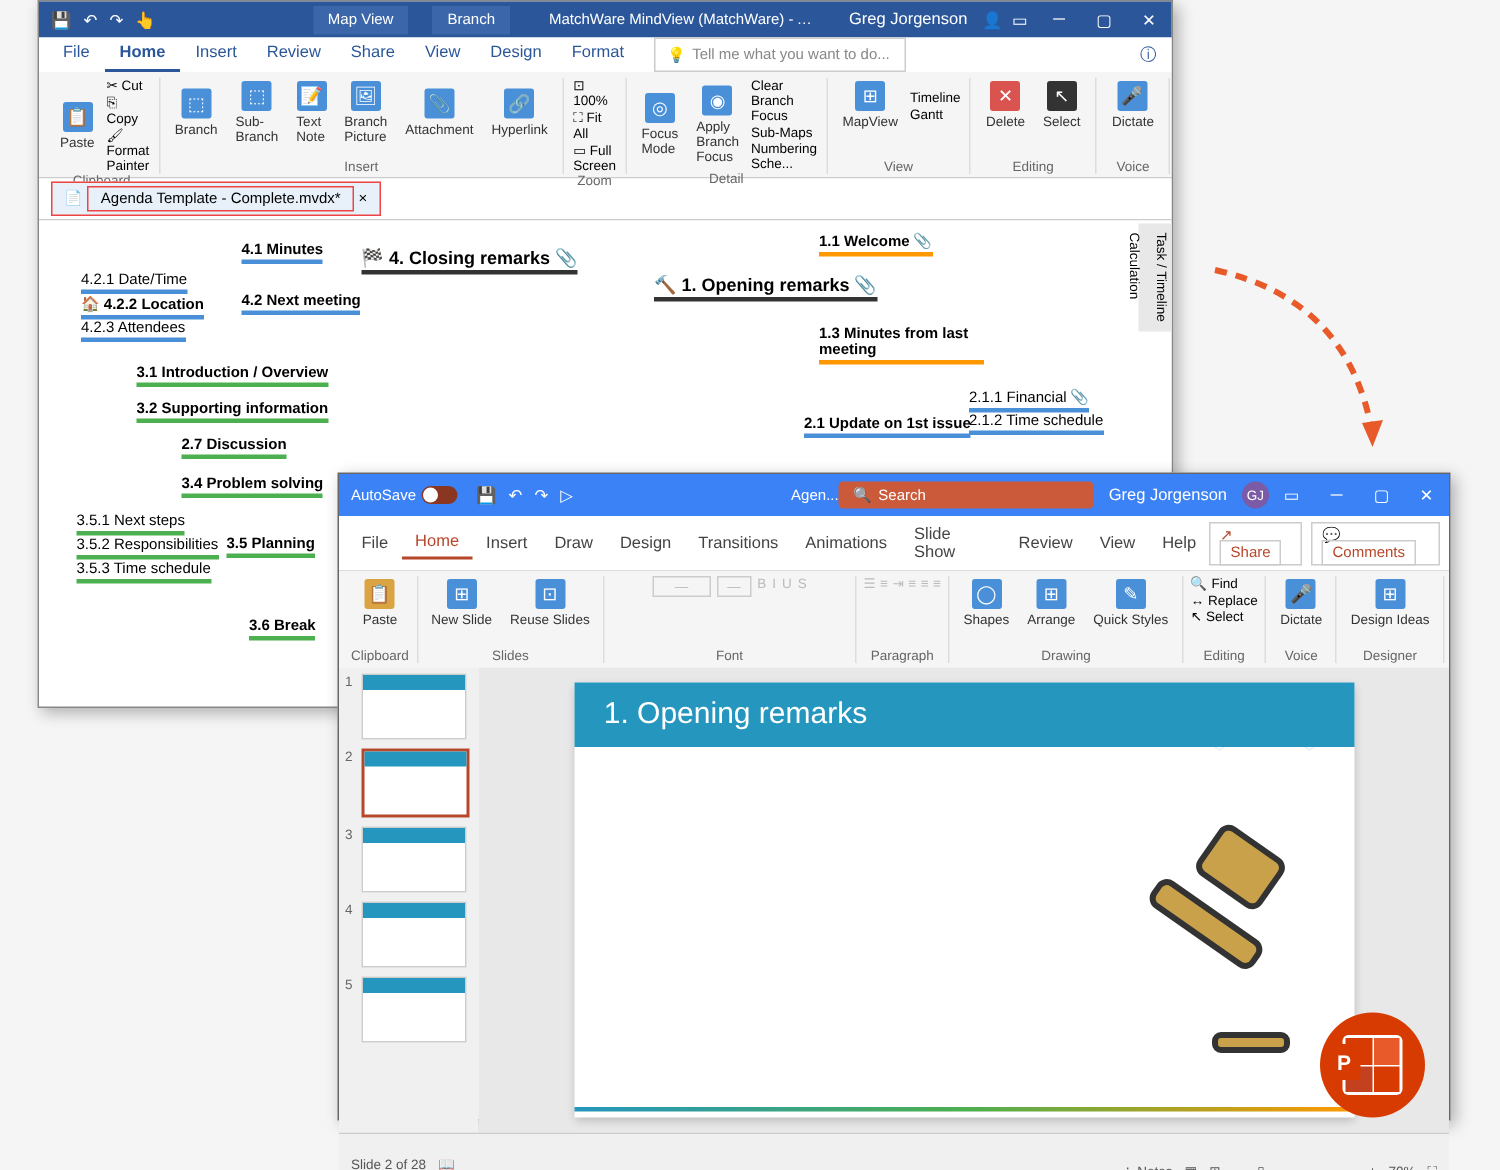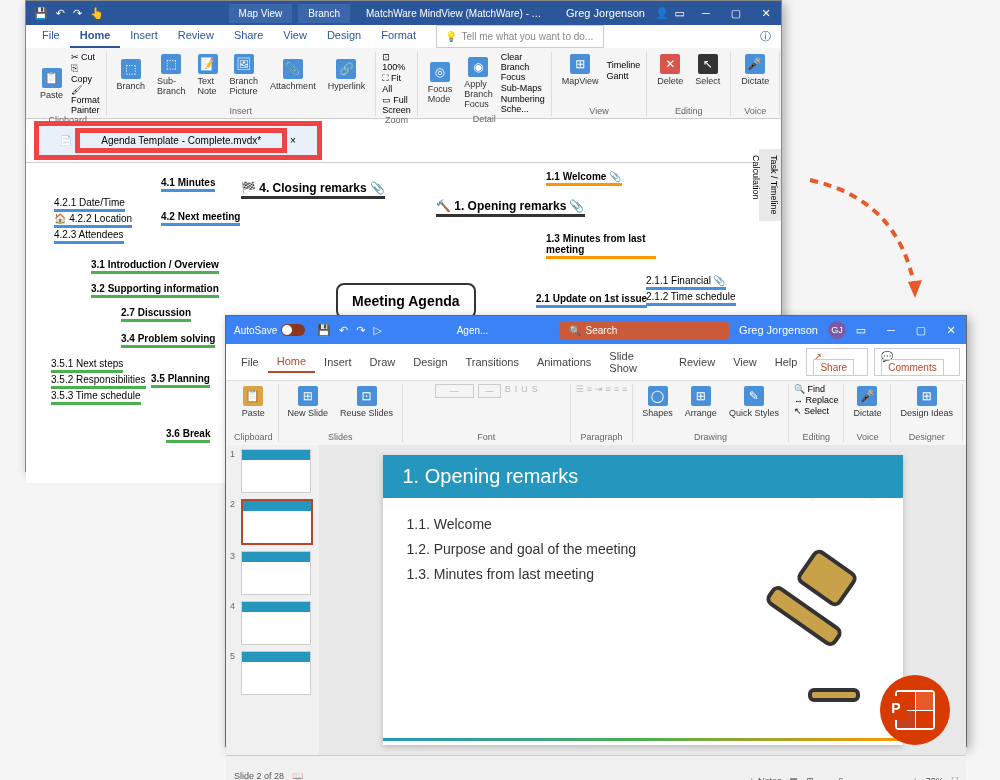--- a/index.html
+++ b/index.html
@@ -1,55 +1,55 @@
 <!DOCTYPE html>
 <html><head>
 <meta charset="utf-8">
 <style>
 body{margin:0;font-family:'Segoe UI',Arial,sans-serif;background:#f5f5f5;width:1000px;height:780px;overflow:hidden;position:relative;font-size:11px}
 .window{position:absolute;background:#fff;border:1px solid #888;box-shadow:3px 3px 10px rgba(0,0,0,0.3)}
 .mv-window{left:25px;top:0;width:755px;height:470px}
 .mv-titlebar{background:#2b579a;color:#fff;height:24px;display:flex;align-items:center;font-size:11px}
 .mv-qat{display:flex;gap:8px;padding:0 8px;align-items:center}
 .mv-qat span{cursor:pointer}
-.mv-titletabs{display:flex;gap:6px;margin-left:auto}
+.mv-titletabs{display:flex;gap:16px;margin-left:auto}
 .mv-titletab{background:#3b67aa;padding:4px 10px;font-size:10px}
 .mv-titletab.main{background:#2b579a;max-width:180px;overflow:hidden;white-space:nowrap;text-overflow:ellipsis}
 .mv-user{padding:0 10px;display:flex;gap:10px;align-items:center}
 .mv-winbtns{display:flex}
 .mv-winbtn{width:30px;height:24px;display:flex;align-items:center;justify-content:center;cursor:pointer}
 .mv-ribbon{border-bottom:1px solid #ccc}
 .mv-tabs{display:flex;padding:0 6px;font-size:11px;background:#fff}
 .mv-tab{padding:4px 10px;cursor:pointer;color:#2b579a}
 .mv-tab.active{border-bottom:2px solid #2b579a;font-weight:600}
 .mv-tab.file{color:#2b579a}
 .mv-search{margin-left:10px;border:1px solid #ccc;padding:2px 8px;font-size:10px;color:#888;display:flex;align-items:center;gap:4px;width:150px}
 .mv-ribcontent{display:flex;padding:4px 4px 2px;gap:0;background:#f5f5f5;height:64px}
 .mv-group{display:flex;flex-direction:column;align-items:center;padding:0 6px;border-right:1px solid #ddd;justify-content:space-between}
 .mv-group-items{display:flex;gap:4px;align-items:center}
 .mv-btn{display:flex;flex-direction:column;align-items:center;gap:2px;padding:2px 4px;cursor:pointer;font-size:9px;color:#333}
 .mv-btn-icon{width:20px;height:20px;background:#4a90d9;border-radius:2px;display:flex;align-items:center;justify-content:center;color:#fff;font-size:12px}
 .mv-group-label{font-size:9px;color:#666}
 .mv-clipboard{display:flex;flex-direction:column;gap:1px;font-size:9px}
 .mv-doctab{background:#fff;border-bottom:1px solid #ccc;padding:2px 8px;font-size:10px}
-.mv-doctab span{background:#e8f0fa;padding:2px 21px;border:5px solid #ef4444;display:inline-block}
+.mv-doctab span{background:#e8f0fa;padding:2px 8px;border:1px solid #ef4444;display:inline-block}
 .mv-canvas{position:relative;height:320px;overflow:hidden;background:#fff}
 .mv-node{position:absolute;font-size:10px;font-weight:600}
 .mv-node .bar{height:3px;background:#4a90d9;margin-top:1px}
 .mv-node.green .bar{background:#4caf50}
 .mv-node.orange .bar{background:#ff9800}
 .mv-root{position:absolute;left:310px;top:120px;text-align:center;font-size:14px;font-weight:700;border:2px solid #333;border-radius:8px;padding:8px 14px;background:#fff}
 .mv-sidebar{position:absolute;right:0;top:148px;width:18px;background:#e8e8e8;display:flex;flex-direction:column;writing-mode:vertical-rl;font-size:9px;gap:8px;padding:6px 2px}
 
 .pp-window{left:225px;top:315px;width:740px;height:430px;border:1px solid #666}
 .pp-titlebar{background:#3b82f6;color:#fff;height:28px;display:flex;align-items:center;font-size:11px}
 .pp-autosave{display:flex;align-items:center;gap:4px;padding:0 8px;font-size:10px}
 .pp-toggle{width:24px;height:12px;background:#8a3620;border-radius:6px;position:relative}
 .pp-toggle::after{content:'';position:absolute;width:10px;height:10px;background:#fff;border-radius:50%;left:1px;top:1px}
-.pp-title{flex:1;text-align:center;font-size:10px;overflow:hidden}
+.pp-title{flex:1;text-align:right;font-size:10px;overflow:hidden}
 .pp-searchbar{background:#ca5a3a;border-radius:3px;padding:3px 10px;width:150px;font-size:10px;display:flex;align-items:center;gap:4px}
 .pp-tabs{display:flex;padding:2px 6px;font-size:11px;background:#fff;border-bottom:1px solid #ddd;align-items:center}
 .pp-tab{padding:4px 9px;cursor:pointer;color:#444}
 .pp-tab.active{border-bottom:2px solid #b7472a;color:#b7472a}
 .pp-share{margin-left:auto;display:flex;gap:6px;font-size:10px}
 .pp-share span{border:1px solid #ccc;padding:2px 6px;color:#b7472a;cursor:pointer}
 .pp-ribcontent{display:flex;padding:3px;gap:0;background:#f5f5f5;height:58px;font-size:9px}
 .pp-group{display:flex;flex-direction:column;align-items:center;padding:0 5px;border-right:1px solid #ddd;justify-content:space-between}
 .pp-body{display:flex;height:310px}
 .pp-thumbs{width:85px;background:#f0f0f0;overflow-y:auto;padding:4px}
@@ -215,25 +215,24 @@
         <div class="mv-btn">
             <div class="mv-btn-icon">🎤</div>
             <span>Dictate</span>
           </div>
         <div class="mv-group-label">Voice</div>
       </div>
     </div>
   </div>
   <div class="mv-doctab"><span>📄 <span>Agenda Template - Complete.mvdx*</span> ×</span></div>
   <div class="mv-canvas">
-    <div class="mv-root"><span style="white-space:pre-line">Meeting Agenda</span></div>
     <div class="mv-node" style="left:135px;top:14px"><span>4.1 Minutes</span><div class="bar"></div></div>
     <div class="mv-node" style="left:135px;top:48px"><span>4.2 Next meeting</span><div class="bar"></div></div>
     <div class="mv-node" style="left:28px;top:34px;font-weight:400"><span>4.2.1 Date/Time</span><div class="bar"></div></div>
-    <div class="mv-node" style="left:28px;top:50px;font-weight:400">🏠 <span>4.2.2 Location</span><div class="bar"></div></div>
+    <div class="mv-node" style="left:28px;top:50px;font-weight:700">🏠 <span>4.2.2 Location</span><div class="bar"></div></div>
     <div class="mv-node" style="left:28px;top:66px;font-weight:400"><span>4.2.3 Attendees</span><div class="bar"></div></div>
     <div class="mv-node" style="left:215px;top:18px;font-size:12px">🏁 <span>4.   Closing remarks</span> 📎<div class="bar" style="background:#333"></div></div>
     <div class="mv-node green" style="left:65px;top:96px"><span>3.1 Introduction / Overview</span><div class="bar"></div></div>
     <div class="mv-node green" style="left:65px;top:120px"><span>3.2 Supporting information</span><div class="bar"></div></div>
     <div class="mv-node green" style="left:95px;top:144px"><span>2.7 Discussion</span><div class="bar"></div></div>
     <div class="mv-node green" style="left:95px;top:170px"><span>3.4 Problem solving</span><div class="bar"></div></div>
     <div class="mv-node green" style="left:125px;top:210px"><span>3.5 Planning</span><div class="bar"></div></div>
     <div class="mv-node green" style="left:140px;top:265px"><span>3.6 Break</span><div class="bar"></div></div>
     <div class="mv-node green" style="left:25px;top:195px;font-weight:400"><span>3.5.1 Next steps</span><div class="bar"></div></div>
     <div class="mv-node green" style="left:25px;top:211px;font-weight:400"><span>3.5.2 Responsibilities</span><div class="bar"></div></div>
@@ -409,25 +408,20 @@
             <div class="pp-thumb-hdr"></div>
           </div>
         </div>
     </div>
     <div class="pp-slide-area">
       <div class="pp-slide">
         <svg class="pp-slide-deco" viewBox="0 0 120 50">
             <path d="M0,25 L30,5 L60,25 L90,5 L120,25 L90,45 L60,25 L30,45 Z" fill="none" stroke="#2596be" stroke-width="0.5"></path>
           </svg>
         <div class="pp-slide-header">1. Opening remarks</div>
-        <div class="pp-slide-body">
-          <div>1.1. Welcome</div>
-          <div>1.2. Purpose and goal of the meeting</div>
-          <div>1.3. Minutes from last meeting</div>
-        </div>
         <svg class="gavel" viewBox="0 0 170 170">
           <g stroke="#333" stroke-width="4" stroke-linejoin="round">
             <rect x="75" y="15" width="48" height="36" rx="6" fill="#c9a14a" transform="rotate(35 99 33)"></rect>
             <rect x="36" y="62" width="80" height="18" rx="6" fill="#c9a14a" transform="rotate(35 76 71)"></rect>
             <rect x="82" y="145" width="48" height="10" rx="4" fill="#c9a14a"></rect>
           </g>
         </svg>
         <div class="pp-slide-bottom"></div>
       </div>
     </div>

